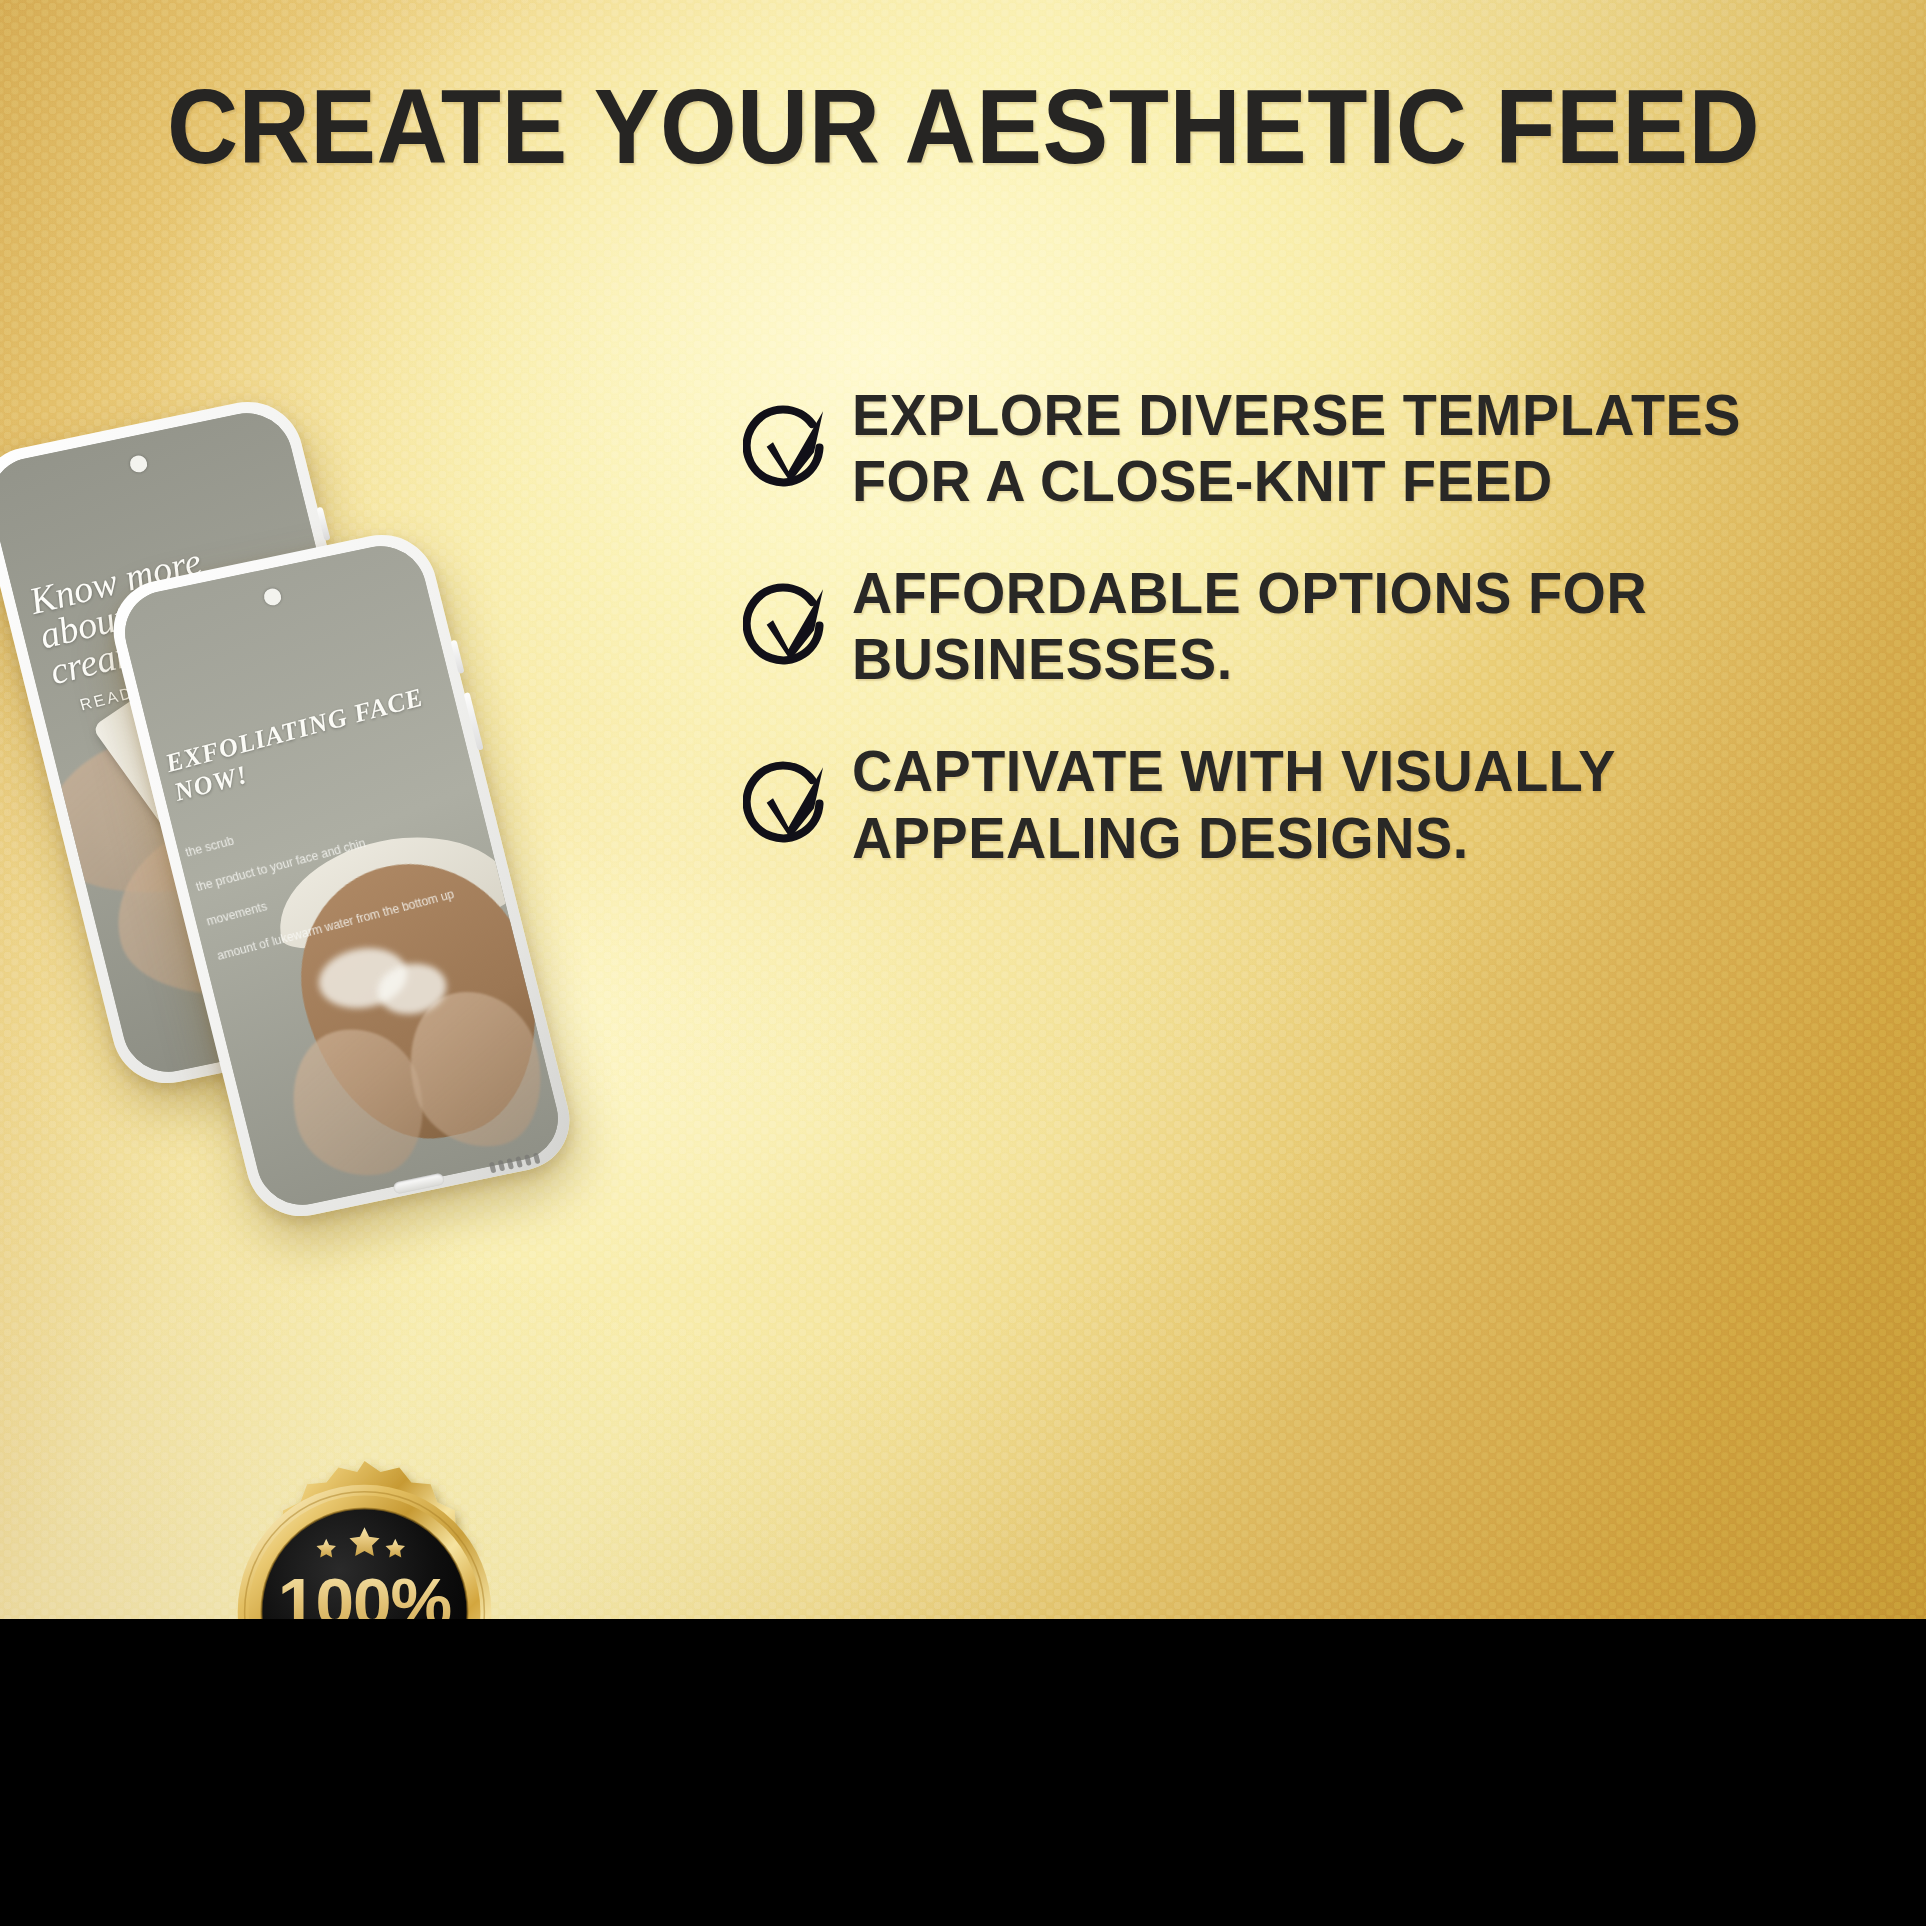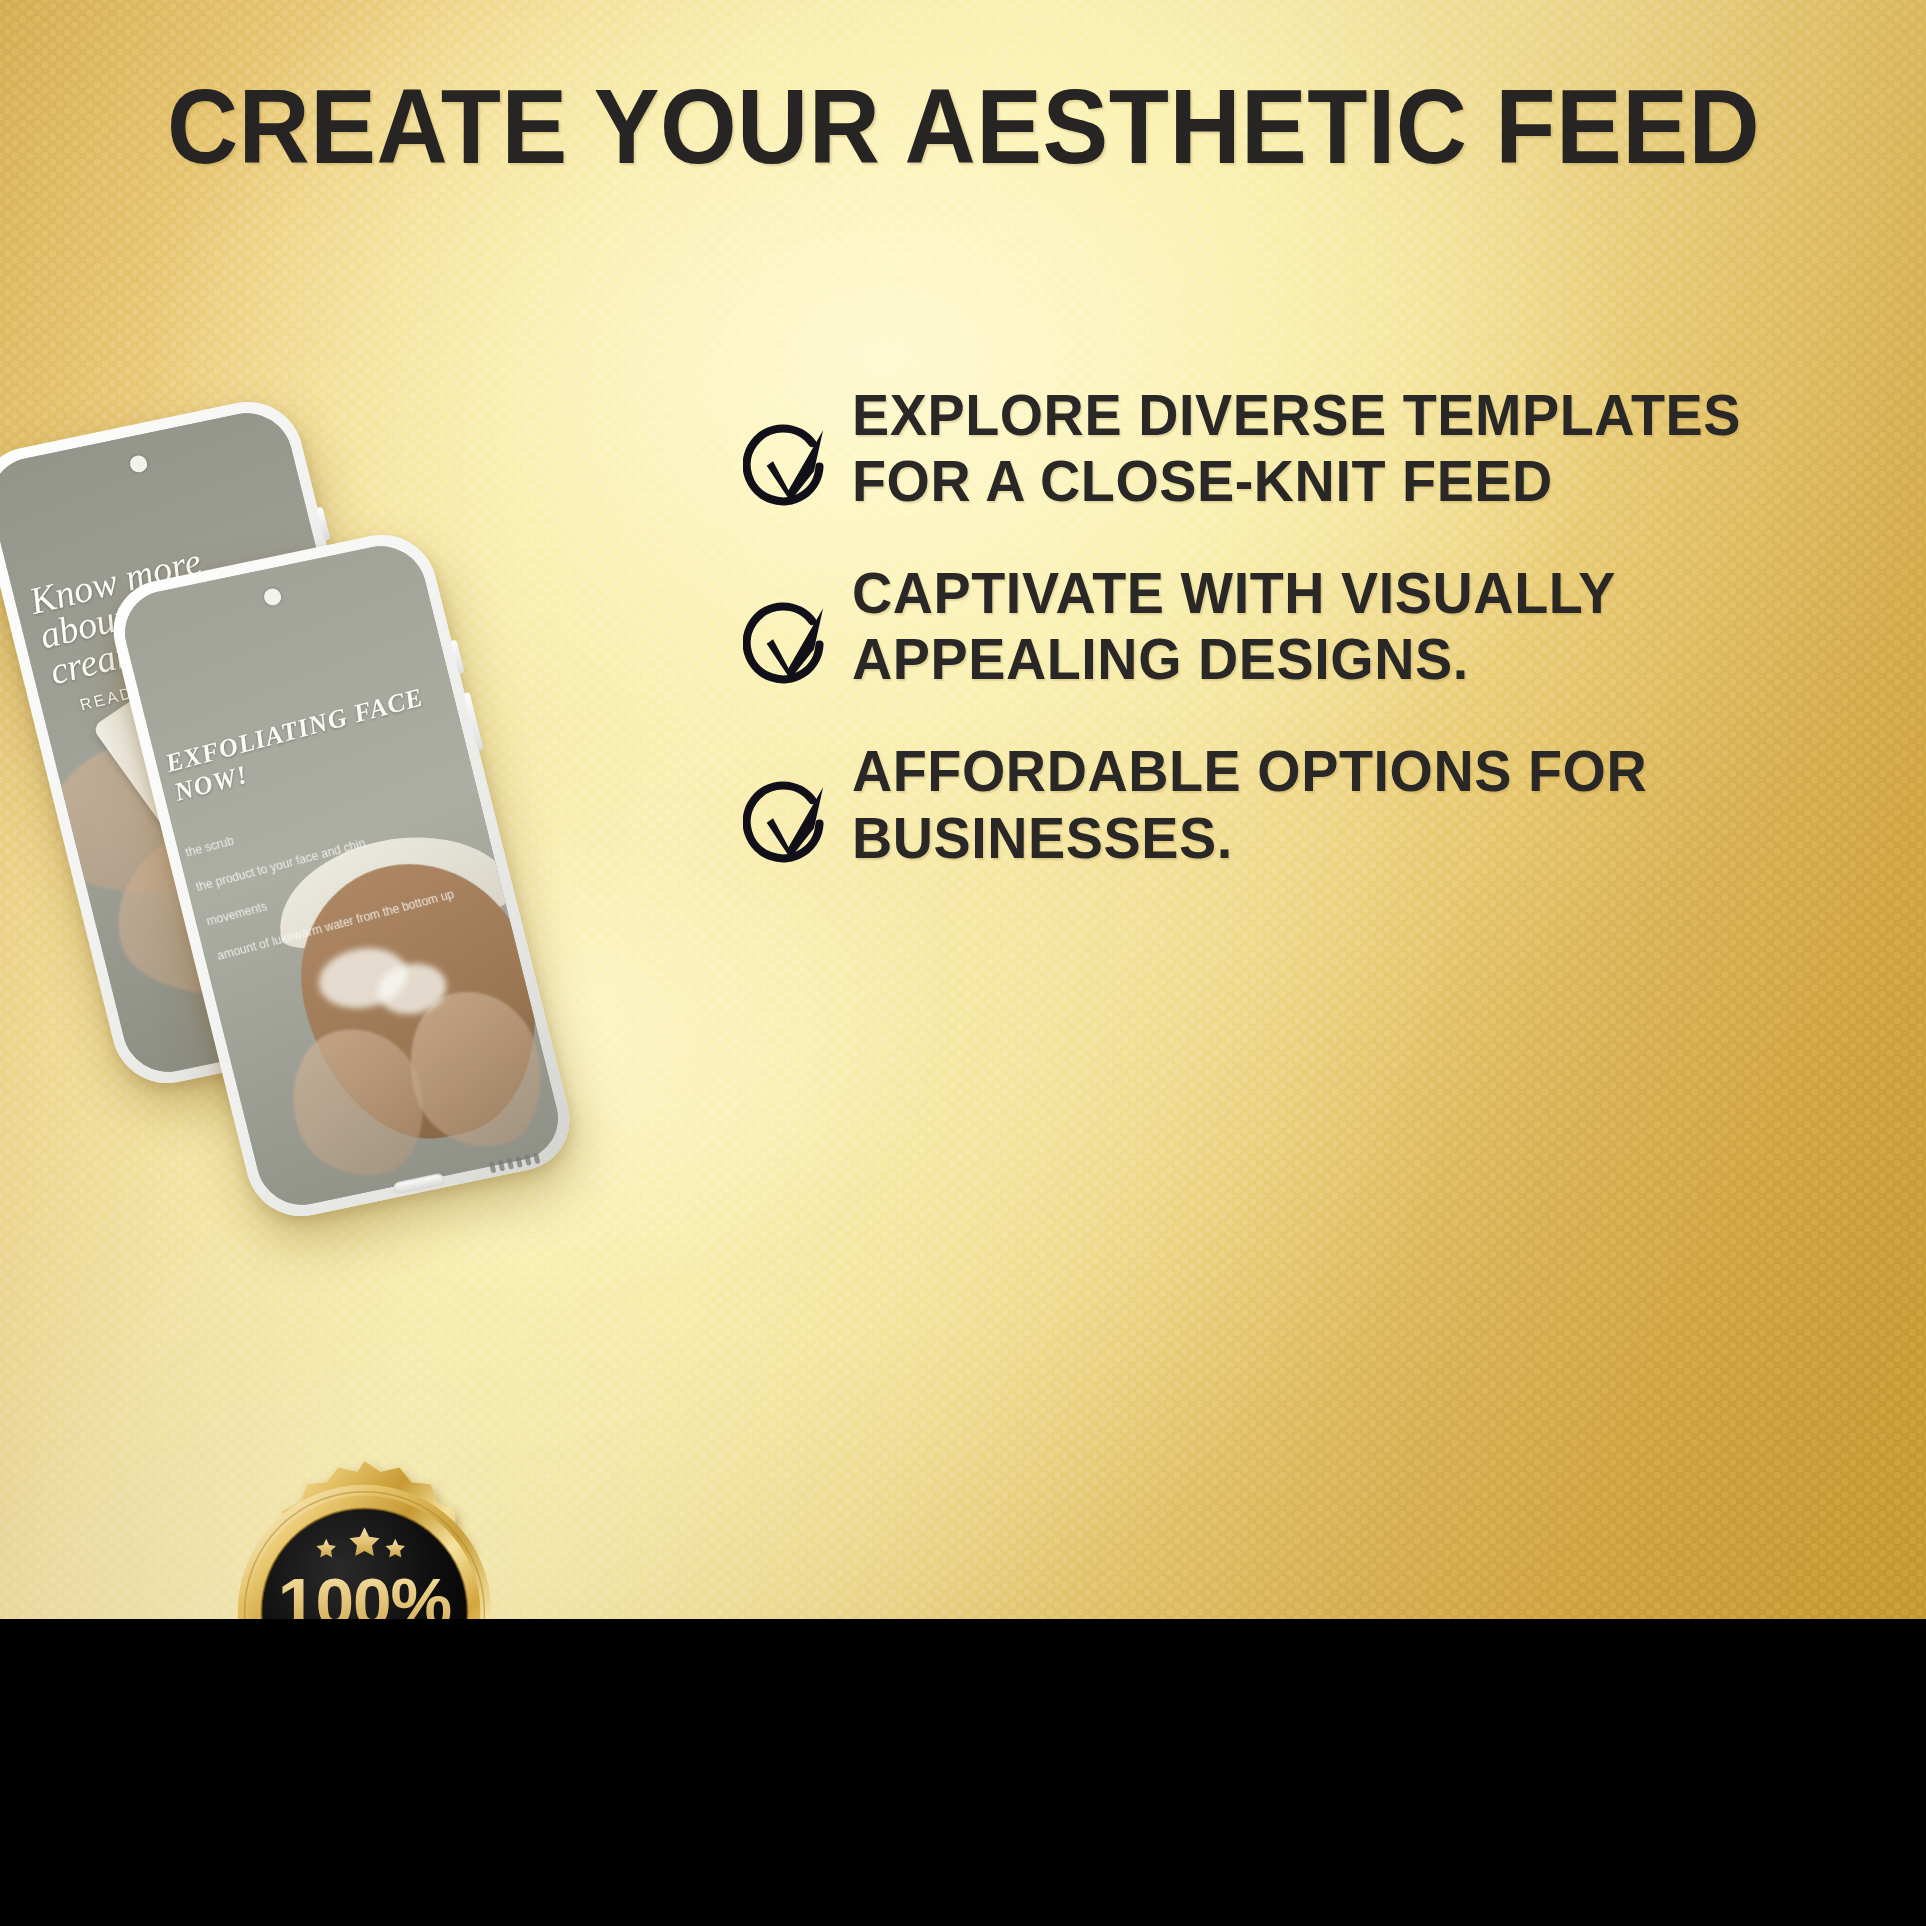--- a/index.html
+++ b/index.html
@@ -70,21 +70,21 @@
 
   
   #bullets {
     position: absolute;
     left: 743px;
     top: 382px;
     width: 1148px;
   }
   .bullet {
     display: flex;
-    align-items: flex-end;
+    align-items: center;
     margin-bottom: 46px;
   }
   .bullet:last-child { margin-bottom: 0; }
   .check-wrap {
     flex: 0 0 auto;
     width: 91px;
     height: 91px;
     margin-right: 18px;
     margin-top: 2px;
   }
@@ -407,35 +407,35 @@
 
 
     <div class="bullet">
       <span class="check-wrap">
         <svg viewBox="0 0 100 100" xmlns="http://www.w3.org/2000/svg">
           <path d="M76 22 A40 40 0 1 0 84 48" fill="none" stroke="#111018" stroke-width="9" stroke-linecap="round"></path>
           <path d="M26 47 L33 42 L50 74 L88 8 L78 53 L52 86 Z" fill="#111018"></path>
         </svg>
       </span>
       <span class="bullet-text">
-        <span>CAPTIVATE WITH VISUALLY</span><br>
-        <span>APPEALING DESIGNS.</span>
+        <span>AFFORDABLE OPTIONS FOR</span><br>
+        <span>BUSINESSES.</span>
       </span>
     </div>
 
     <div class="bullet">
       <span class="check-wrap">
         <svg viewBox="0 0 100 100" xmlns="http://www.w3.org/2000/svg">
           <path d="M76 22 A40 40 0 1 0 84 48" fill="none" stroke="#111018" stroke-width="9" stroke-linecap="round"></path>
           <path d="M26 47 L33 42 L50 74 L88 8 L78 53 L52 86 Z" fill="#111018"></path>
         </svg>
       </span>
       <span class="bullet-text">
-        <span>AFFORDABLE OPTIONS FOR</span><br>
-        <span>BUSINESSES.</span>
+        <span>CAPTIVATE WITH VISUALLY</span><br>
+        <span>APPEALING DESIGNS.</span>
       </span>
     </div>
 
 
   </div>
 
   <div id="badge">
     <svg viewBox="0 0 320 320" xmlns="http://www.w3.org/2000/svg">
       <defs>
         <linearGradient id="gGold" x1="0" y1="0" x2="1" y2="1">

